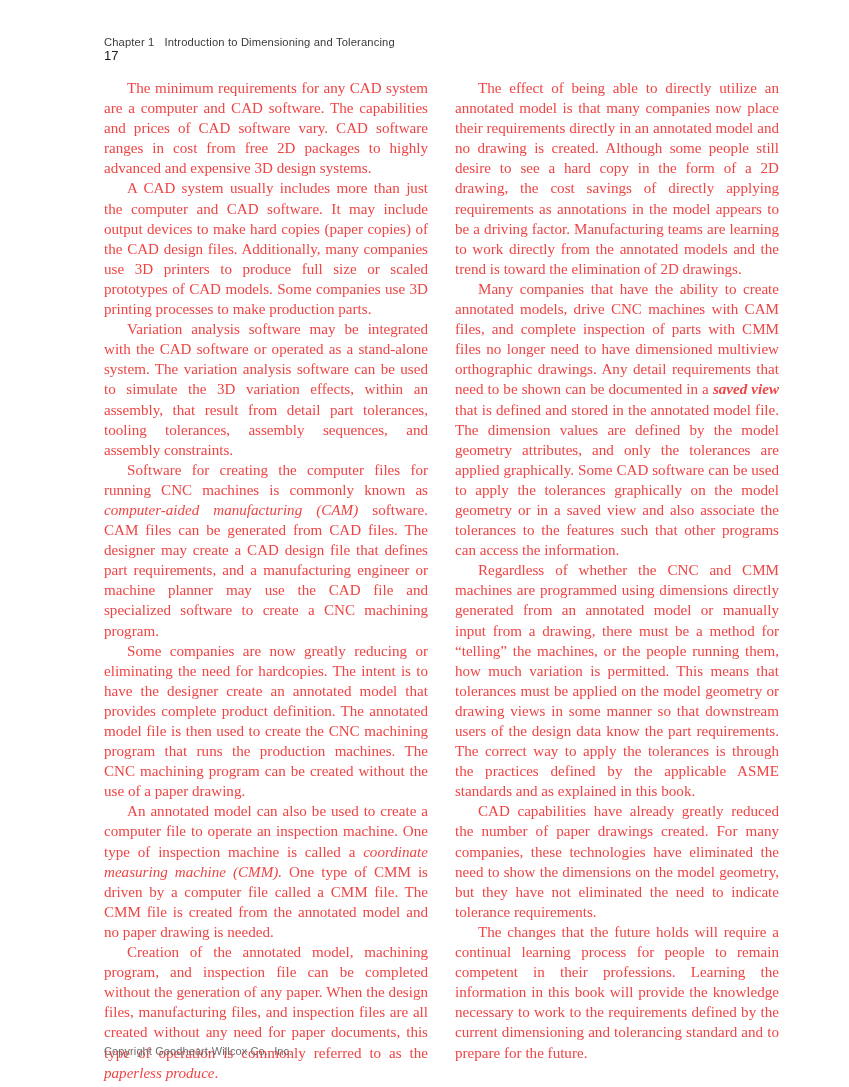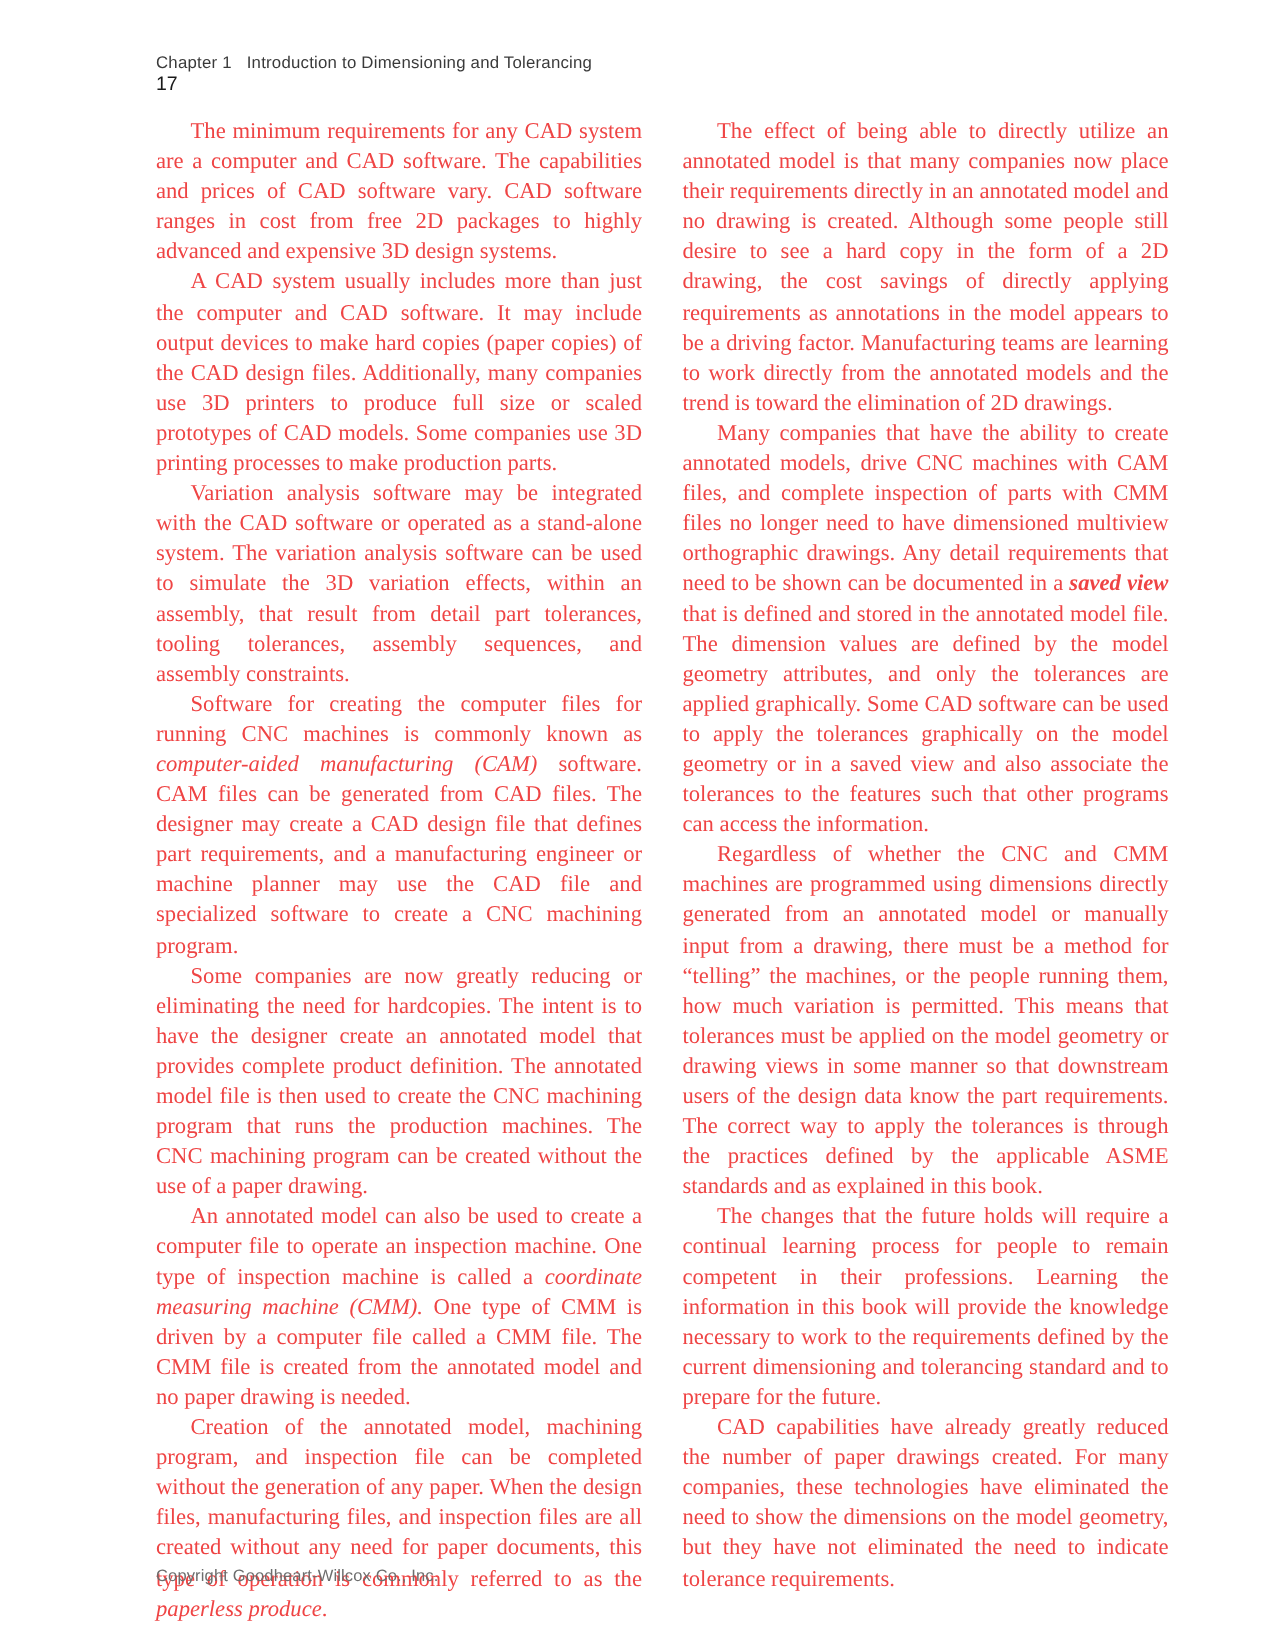--- a/index.html
+++ b/index.html
@@ -117,20 +117,20 @@
         <p class="body-para">Variation analysis software may be integrated with the CAD software or operated as a stand-alone system. The variation analysis software can be used to simulate the 3D variation effects, within an assembly, that result from detail part tolerances, tooling tolerances, assembly sequences, and assembly constraints.</p>
         <p class="body-para">Software for creating the computer files for running CNC machines is commonly known as <span class="it">computer-aided manufacturing (CAM)</span> software. CAM files can be generated from CAD files. The  designer may create a CAD design file that defines part requirements, and a manufacturing engineer or machine planner may use the CAD file and specialized software to create a CNC machining program.</p>
         <p class="body-para">Some companies are now greatly reducing or eliminating the need for hardcopies. The intent is to have the designer create an annotated model that provides complete product definition. The annotated model file is then used to create the CNC machining program that runs the production machines. The  CNC machining program can be created without the use of a paper drawing.</p>
         <p class="body-para">An annotated model can also be used to create a computer file to operate an inspection machine. One  type of inspection machine is called a <span class="it">coordinate measuring machine (CMM).</span> One type of CMM is driven by a computer file called a CMM file. The  CMM file is created from the annotated model and no paper drawing is needed.</p>
         <p class="body-para">Creation of the annotated model, machining program, and inspection file can be completed without the generation of any paper. When the design files, manufacturing files, and inspection files are all created without any need for paper documents, this type of operation is commonly referred to as the <span class="it">paperless produce</span>.</p>
       </div>
     <div class="column" id="right-column">
         <p class="body-para">The effect of being able to directly utilize an annotated model is that many companies now place their requirements directly in an annotated model and no drawing is created. Although some people still desire to see a hard copy in the form of a 2D drawing, the cost savings of directly applying requirements as annotations in the model appears to be a driving factor. Manufacturing teams are learning to work directly from the annotated models and the trend is toward the elimination of 2D drawings.</p>
         <p class="body-para">Many companies that have the ability to create annotated models, drive CNC machines with CAM files, and complete inspection of parts with CMM files no longer need to have dimensioned multiview orthographic drawings. Any detail requirements that need to be shown can be documented in a <span class="bi">saved view</span> that is defined and stored in the annotated model file. The dimension values are defined by the model geometry attributes, and only the tolerances are applied graphically. Some CAD software can be used to apply the tolerances graphically on the model geometry or in a saved view and also associate the tolerances to the features such that other programs can access the information.</p>
         <p class="body-para">Regardless of whether the CNC and CMM machines are programmed using dimensions directly generated from an annotated model or manually input from a drawing, there must be a method for “telling” the machines, or the people running them, how much variation is permitted. This means that tolerances must be applied on the model geometry or drawing views in some manner so that downstream users of the design data know the part requirements. The correct way to apply the tolerances is through the practices defined by the applicable ASME standards and as explained in this book.</p>
+        <p class="body-para">CAD capabilities have already greatly reduced the number of paper drawings created. For many companies, these technologies have eliminated the need to show the dimensions on the model geometry, but they have not eliminated the need to indicate tolerance requirements.</p>
         <p class="body-para">The changes that the future holds will require a continual learning process for people to remain competent in their professions. Learning the information in this book will provide the knowledge necessary to work to the requirements defined by the current dimensioning and tolerancing standard and to prepare for the future.</p>
-        <p class="body-para">CAD capabilities have already greatly reduced the number of paper drawings created. For many companies, these technologies have eliminated the need to show the dimensions on the model geometry, but they have not eliminated the need to indicate tolerance requirements.</p>
       </div>
   </div>
 
   <div class="footer">Copyright Goodheart-Willcox Co., Inc.</div>
 
 </div>
 
 </body></html>

